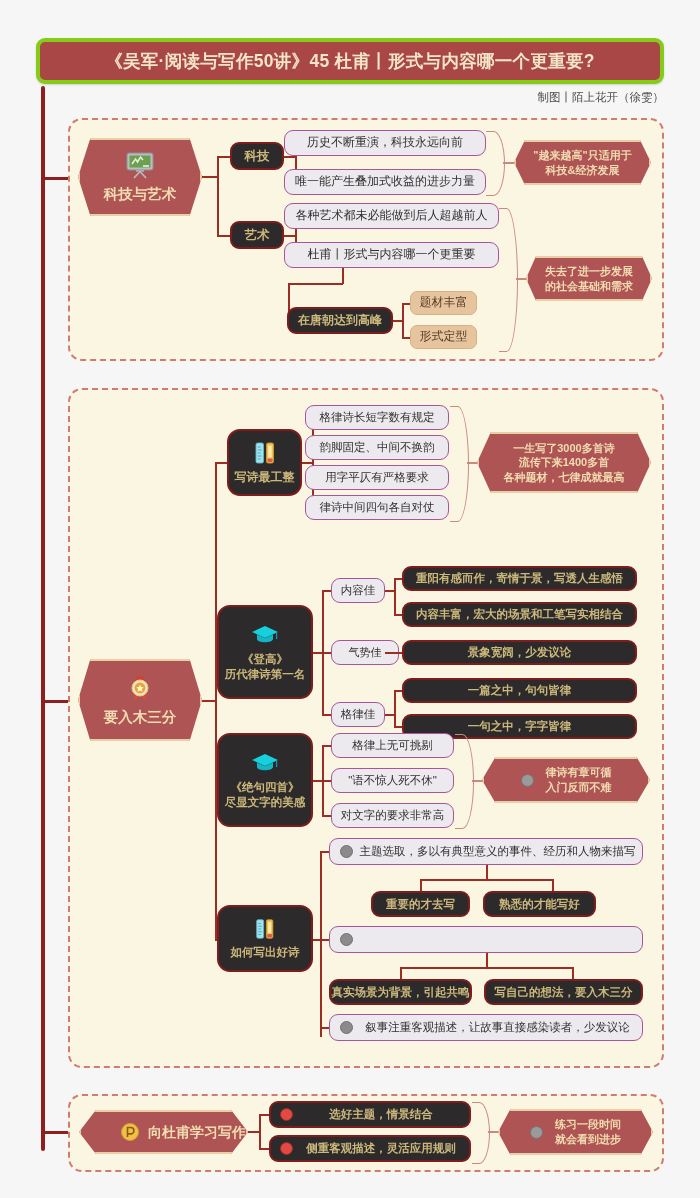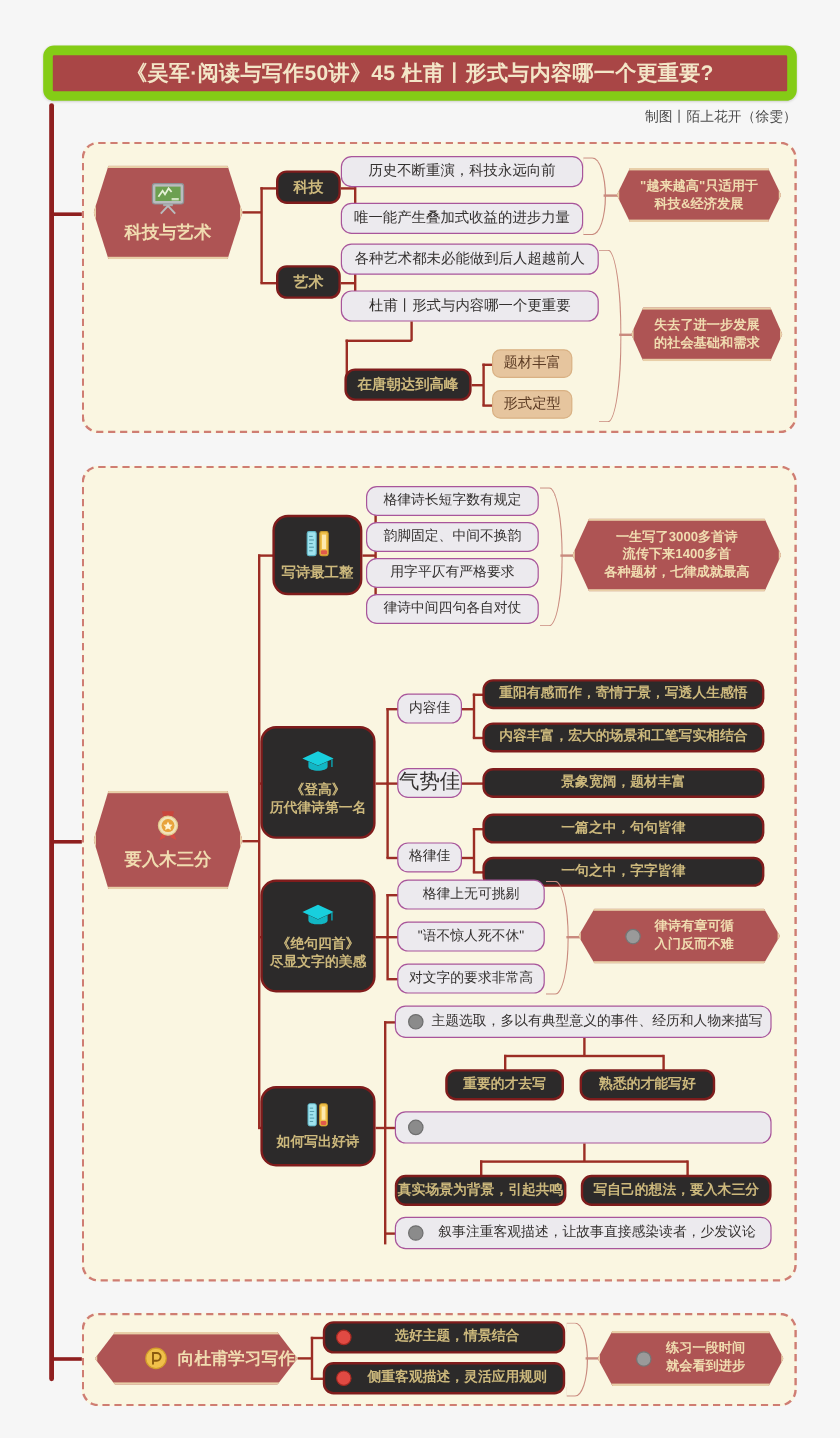--- a/index.html
+++ b/index.html
@@ -5,21 +5,21 @@
 <style>
   html,body{margin:0;padding:0;background:#f5f5f5;}
   body{
     width:700px;height:1198px;position:relative;overflow:hidden;
     font-family:"Liberation Sans","DejaVu Sans",sans-serif;
     background:#f6f6f6;
   }
   
   #title-bar{
     position:absolute;left:36px;top:38px;width:628px;height:46px;
-    background:#a94646;border:8px solid #84cc16;border-radius:9px;
+    background:#a94646;border:4px solid #84cc16;border-radius:9px;
     box-sizing:border-box;display:flex;align-items:center;justify-content:center;
     box-shadow:0 1px 2px rgba(0,0,0,.15);
   }
   #title-text{
     color:#f3e6c8;font-size:17.5px;font-weight:bold;letter-spacing:.3px;
     white-space:nowrap;
   }
   #credit{
     position:absolute;right:36px;top:90px;font-size:11.5px;color:#4a4a4a;
     white-space:nowrap;
@@ -263,26 +263,26 @@
 <div class="vl" style="left:394px;top:578px;height:37px;"></div>
 <div class="hl" style="left:394px;top:578px;width:10px;"></div>
 <div class="hl" style="left:394px;top:614px;width:10px;"></div>
 <div class="node dark" style="left:402px;top:566px;width:235px;height:25px;font-size:11.5px;">
   <span class="n-txt">重阳有感而作，寄情于景，写透人生感悟</span>
 </div>
 <div class="node dark" style="left:402px;top:602px;width:235px;height:25px;font-size:11.5px;">
   <span class="n-txt">内容丰富，宏大的场景和工笔写实相结合</span>
 </div>
 
-<div class="node light" style="left:331px;top:640px;width:54px;height:25px;font-size:17px;">
+<div class="node light" style="left:331px;top:640px;width:68px;height:25px;font-size:11px;">
   <span class="n-txt">气势佳</span>
 </div>
 <div class="hl" style="left:385px;top:652px;width:19px;"></div>
 <div class="node dark" style="left:402px;top:640px;width:235px;height:25px;font-size:11.5px;">
-  <span class="n-txt">景象宽阔，题材丰富</span>
+  <span class="n-txt">景象宽阔，少发议论</span>
 </div>
 
 <div class="node light" style="left:331px;top:702px;width:54px;height:25px;font-size:11.5px;">
   <span class="n-txt">格律佳</span>
 </div>
 <div class="hl" style="left:385px;top:714px;width:10px;"></div>
 <div class="vl" style="left:394px;top:690px;height:37px;"></div>
 <div class="hl" style="left:394px;top:690px;width:10px;"></div>
 <div class="hl" style="left:394px;top:726px;width:10px;"></div>
 <div class="node dark" style="left:402px;top:678px;width:235px;height:25px;font-size:11.5px;">

